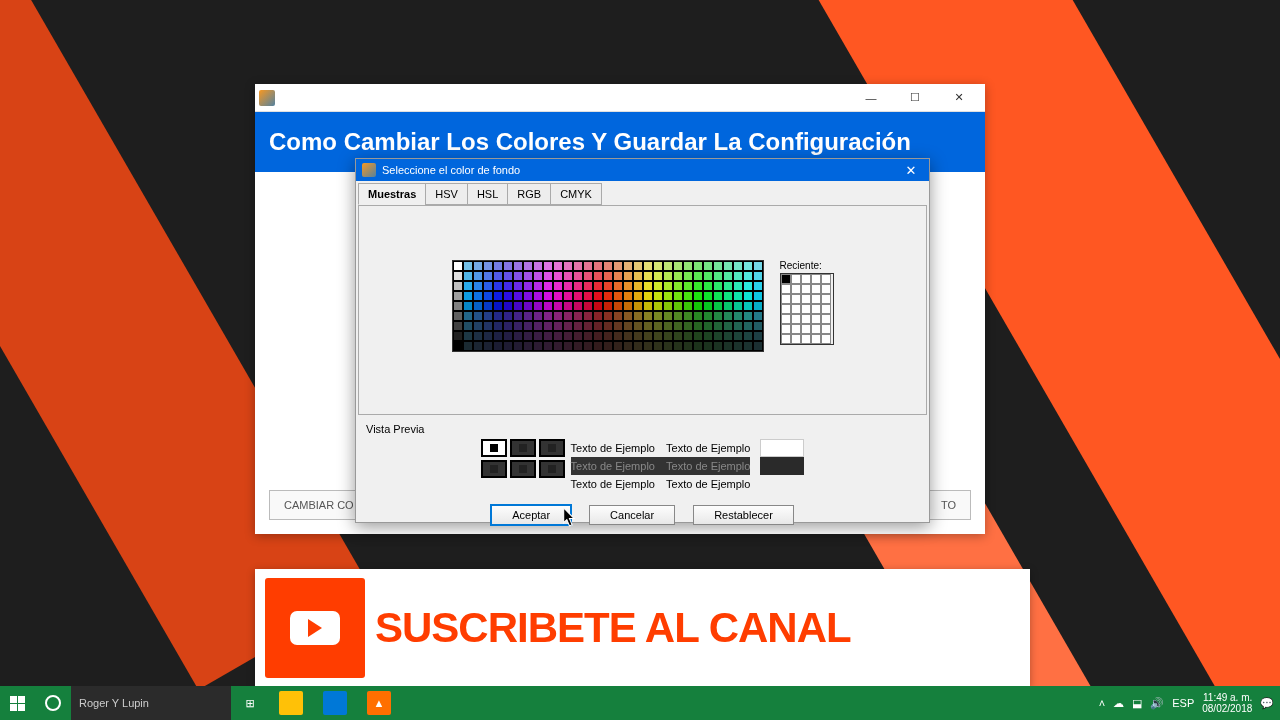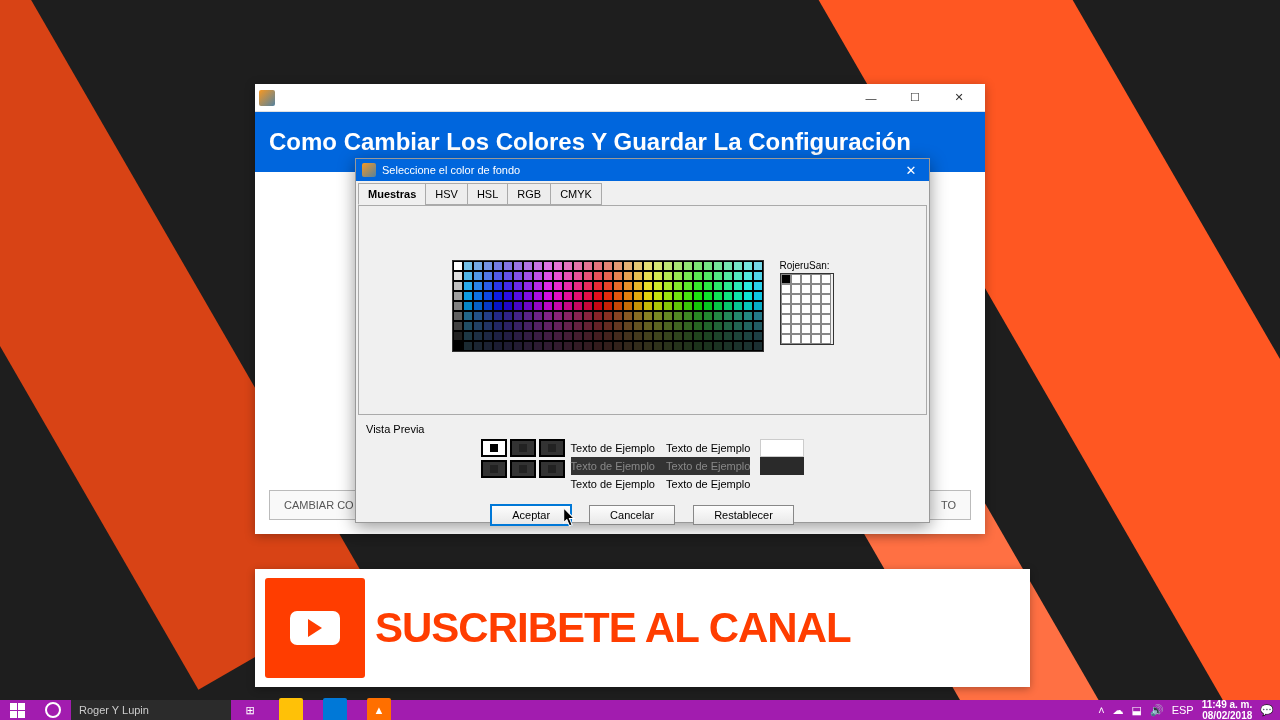--- a/index.html
+++ b/index.html
@@ -66,29 +66,29 @@
 
 .banner { position: absolute; left: 255px; top: 569px; width: 775px; height: 118px; background: #fff; display: flex; align-items: center; box-shadow: 0 2px 8px rgba(0,0,0,0.3); }
 .yt-box { width: 100px; height: 100px; background: #ff3d00; margin: 0 10px; display: flex; align-items: center; justify-content: center; border-radius: 3px; }
 .yt-play { width: 50px; height: 34px; background: #fff; border-radius: 7px; display: flex; align-items: center; justify-content: center; }
 .yt-tri { width: 0; height: 0; border-left: 14px solid #ff3d00; border-top: 9px solid transparent; border-bottom: 9px solid transparent; }
 .banner-text { display: flex; flex-direction: column; }
 .banner-title { color: #ff3d00; font-size: 42px; font-weight: 900; letter-spacing: -1px; line-height: 1; }
 .banner-url { color: #555; font-size: 18px; font-weight: bold; margin-top: 6px; }
 
 
-.taskbar { position: absolute; left: 0; bottom: 0; width: 100%; height: 20px; background: #a21caf; display: flex; color: #fff; font-size: 11px; }
+.taskbar { position: absolute; left: 0; bottom: 0; width: 100%; height: 34px; background: #15803d; display: flex; color: #fff; font-size: 11px; }
 .tb-item { padding: 0 10px; height: 100%; display: flex; align-items: center; }
 .tb-icon { width: 18px; height: 18px; display: flex; align-items: center; justify-content: center; }
 .win-logo { display: grid; grid-template-columns: 7px 7px; grid-template-rows: 7px 7px; gap: 1px; }
 .win-logo div { background: #fff; }
 .cortana { width: 16px; height: 16px; border: 2px solid #fff; border-radius: 50%; }
 .tb-search { background: #2b2b2b; width: 160px; font-size: 11px; color: #ccc; padding: 0 8px; }
 .tb-right { margin-left: auto; display: flex; align-items: center; gap: 8px; padding-right: 6px; }
-.tb-clock { text-align: right; font-size: 10px; line-height: 11px; font-weight: bold; }
+.tb-clock { text-align: right; font-size: 10px; line-height: 11px; }
 .app-ico { width: 24px; height: 24px; border-radius: 2px; }
 .fe { background: #ffc107; }
 .st { background: #0078d7; }
 .vl { background: #ff6f00; display:flex;align-items:center;justify-content:center; }
 </style>
 </head>
 <body>
 
 <div class="bg-layer">
   <div class="bg-red"></div>
@@ -402,21 +402,21 @@
           <div class="sw" style="background: rgb(33, 50, 27);"></div>
           <div class="sw" style="background: rgb(28, 50, 27);"></div>
           <div class="sw" style="background: rgb(27, 50, 30);"></div>
           <div class="sw" style="background: rgb(27, 50, 34);"></div>
           <div class="sw" style="background: rgb(27, 50, 39);"></div>
           <div class="sw" style="background: rgb(27, 50, 44);"></div>
           <div class="sw" style="background: rgb(27, 50, 48);"></div>
           <div class="sw" style="background: rgb(27, 47, 50);"></div>
         </div>
       <div class="recent-box">
-        <div class="recent-label">RojeruSan:</div>
+        <div class="recent-label">Reciente:</div>
         <div class="recent-grid" id="recentGrid">
             <div class="rg filled"></div>
             <div class="rg"></div>
             <div class="rg"></div>
             <div class="rg"></div>
             <div class="rg"></div>
             <div class="rg"></div>
             <div class="rg"></div>
             <div class="rg"></div>
             <div class="rg"></div>

